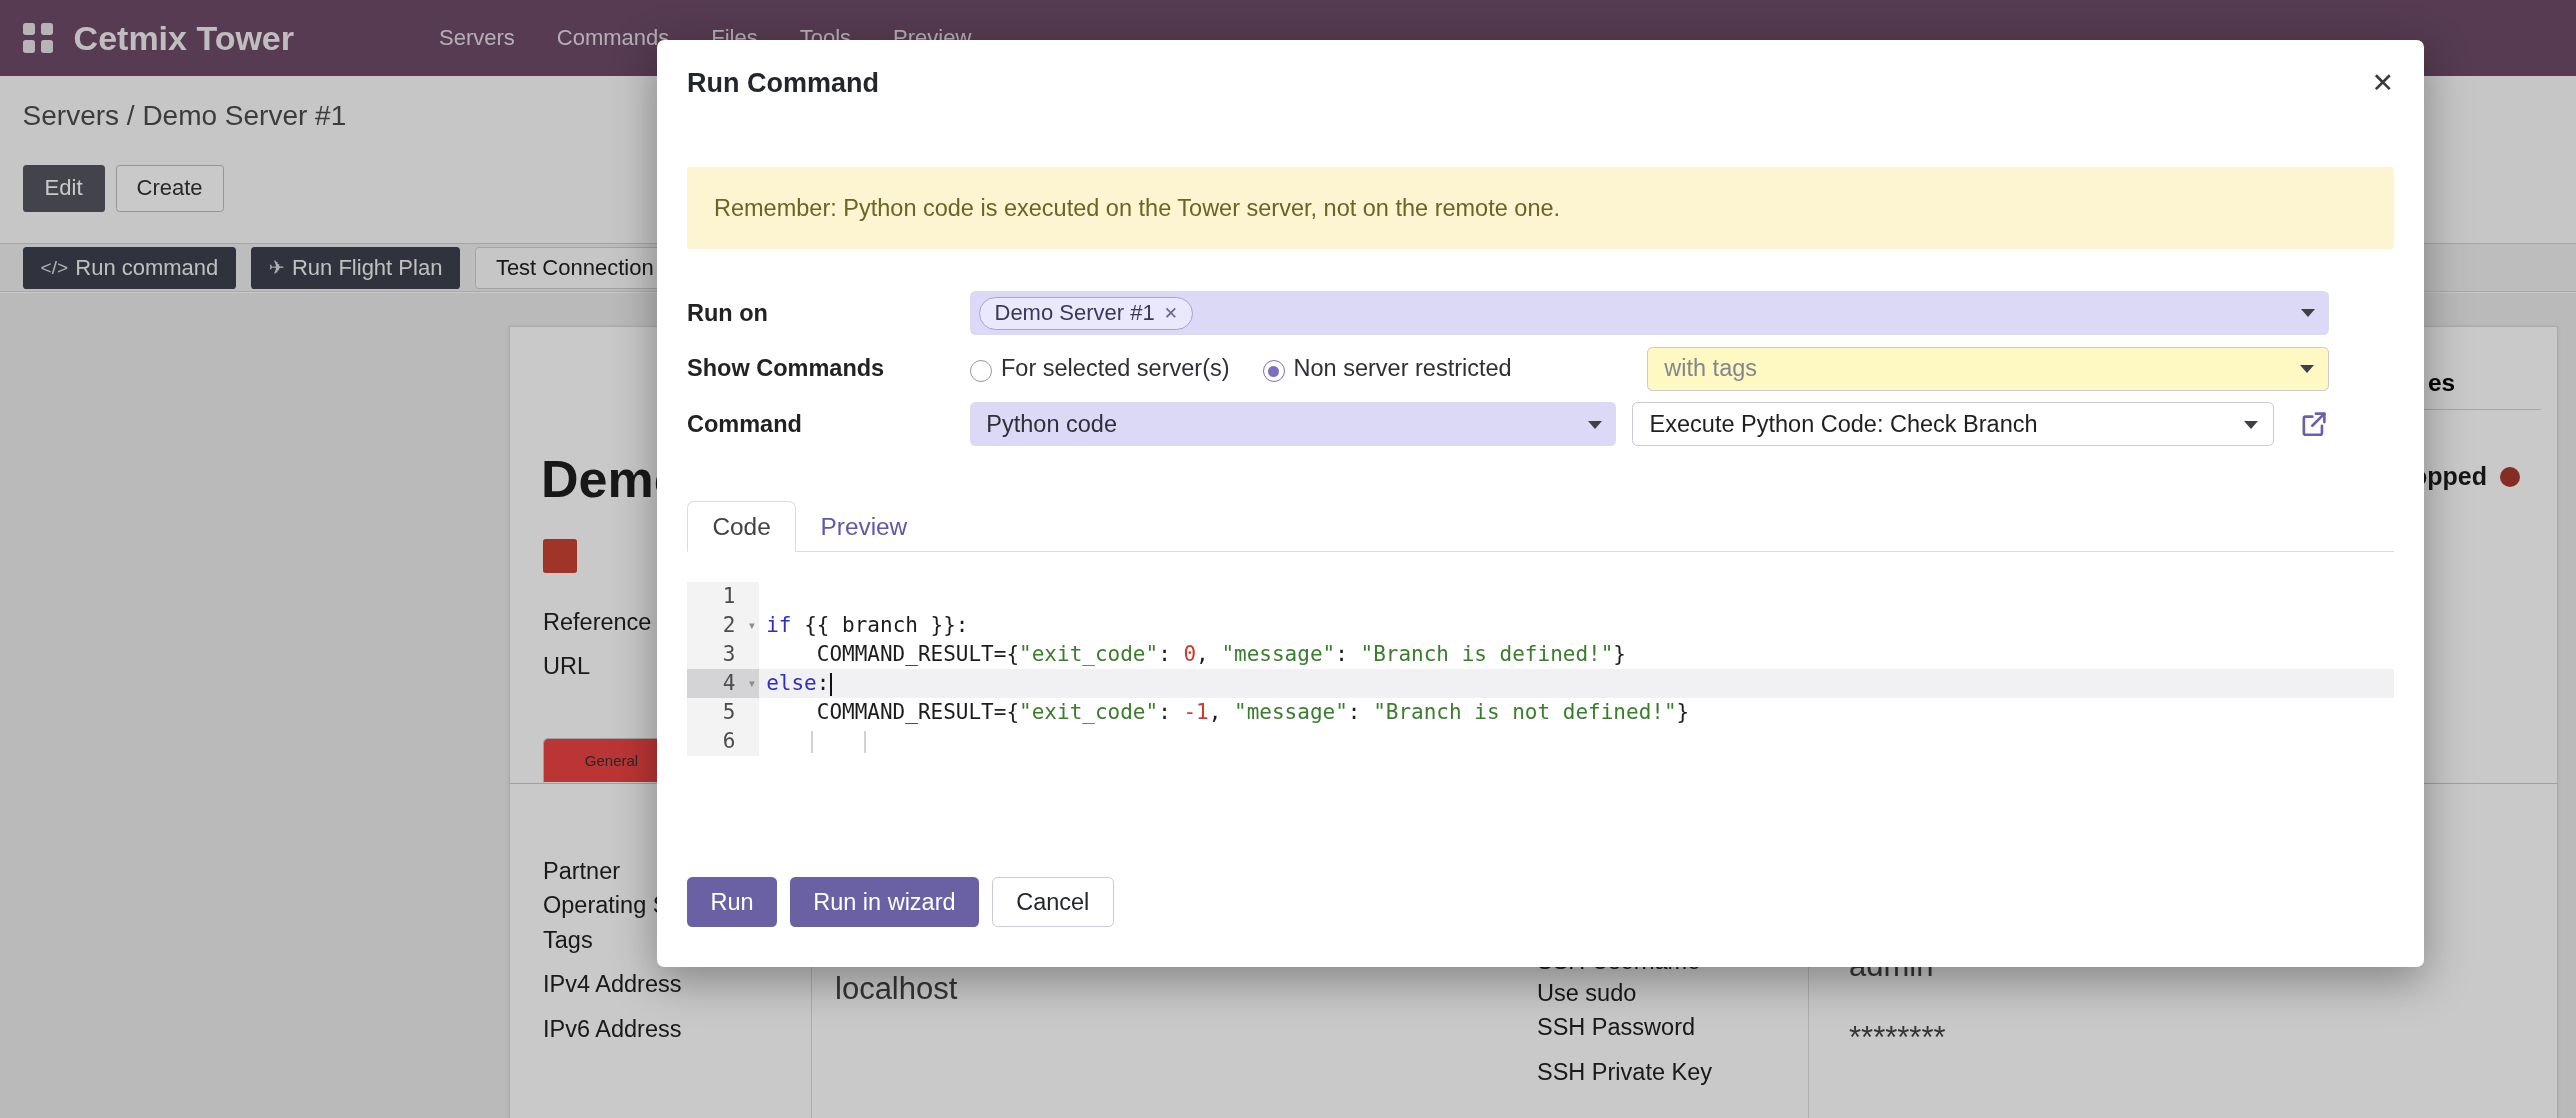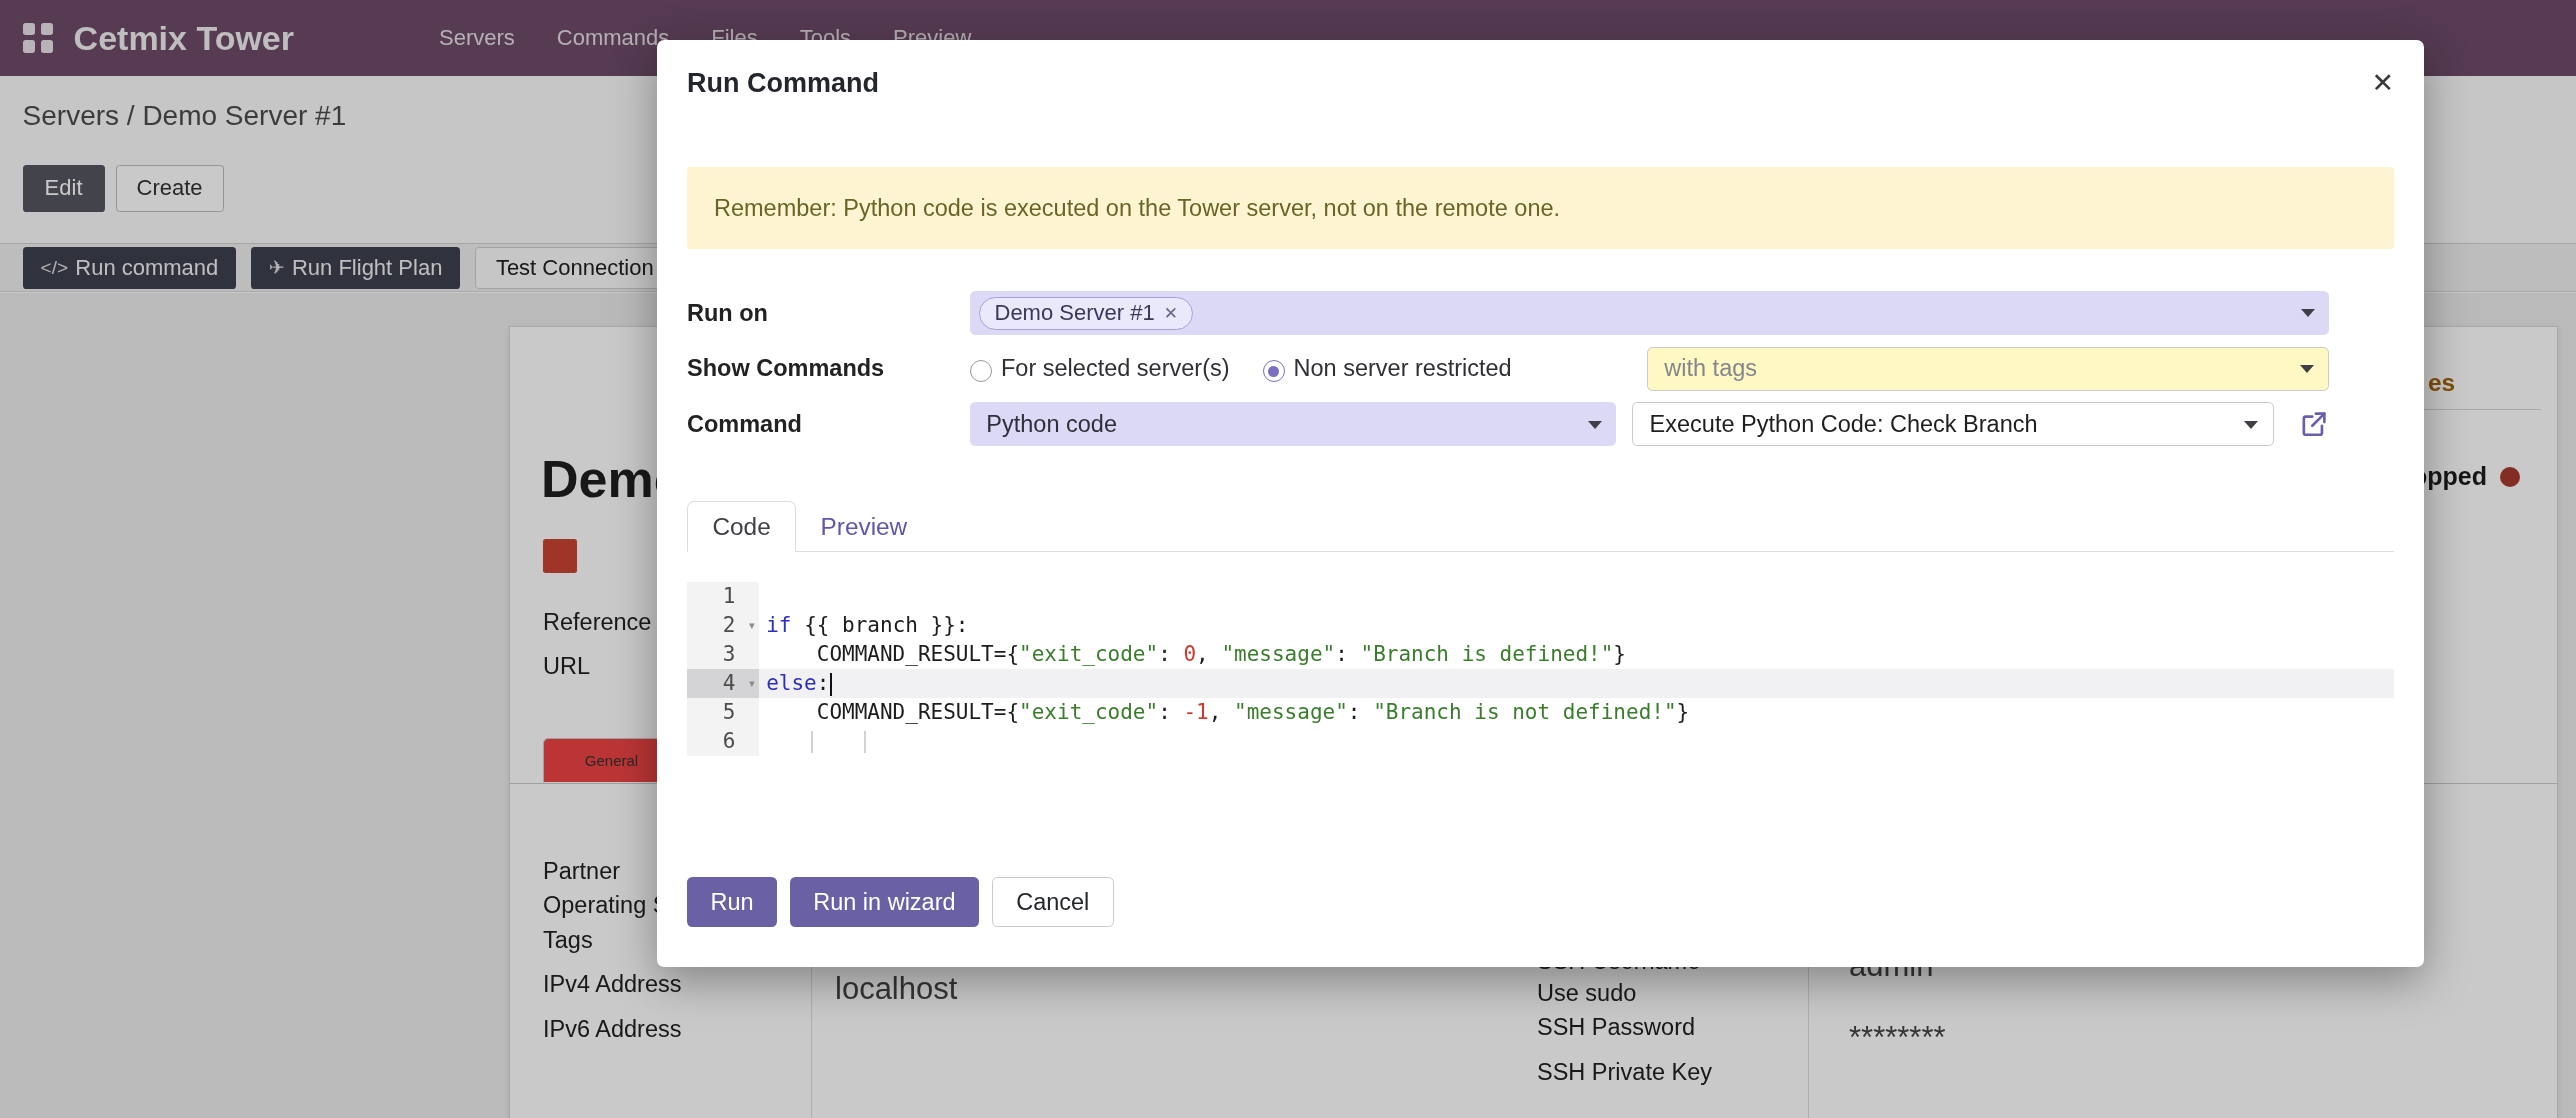--- a/index.html
+++ b/index.html
@@ -45,21 +45,21 @@
   .fvalue-bg { font-size:31px; color:#444; }
   .general-tab { width:137px; height:45px; border:0.9px solid #ccc; border-bottom:0.9px solid #fff;
                  border-radius:5.4px 5.4px 0 0; background:#ef4444; font-size:15px; color:#333;
                  display:flex; align-items:center; justify-content:center; }
   .notebook-line { position:absolute; left:0; right:0; height:0.9px; background:#ccc; }
   .vdiv { position:absolute; width:0.9px; background:#ddd; }
   .hline-right { position:absolute; height:0.9px; background:#d5d5d5; }
   .status-wrap { display:flex; align-items:center; gap:12.6px; }
   .status-text { font-size:25px; font-weight:700; color:#1c1c1c; }
   .status-dot { width:20px; height:20px; border-radius:50%; }
-  .frag { font-size:24.4px; font-weight:600; color:#a16207; }
+  .frag { font-size:24.4px; font-weight:600; color:#000000; }
 
   
   .backdrop { position:absolute; inset:0; background:rgba(0,0,0,0.21); z-index:50; }
   .modal { position:absolute; left:657px; top:40px; width:1767px; height:927px; background:#fff;
            border-radius:7.2px; box-shadow:0 12.6px 45px rgba(0,0,0,0.35); z-index:100; }
   .modal-header { display:flex; justify-content:space-between; align-items:flex-start; padding:27px 30px 0; }
   .modal-title { font-size:27px; line-height:33px; font-weight:700; color:#23262c; }
   .modal-close { font-size:27px; color:#3a3a3a; cursor:pointer; line-height:33px; }
   .alert { margin:67px 30px 0; height:82px; background:#fdf5d1; border-radius:3.6px;
            display:flex; align-items:center; padding:0 27px; font-size:23.5px; color:#6b6426; }

